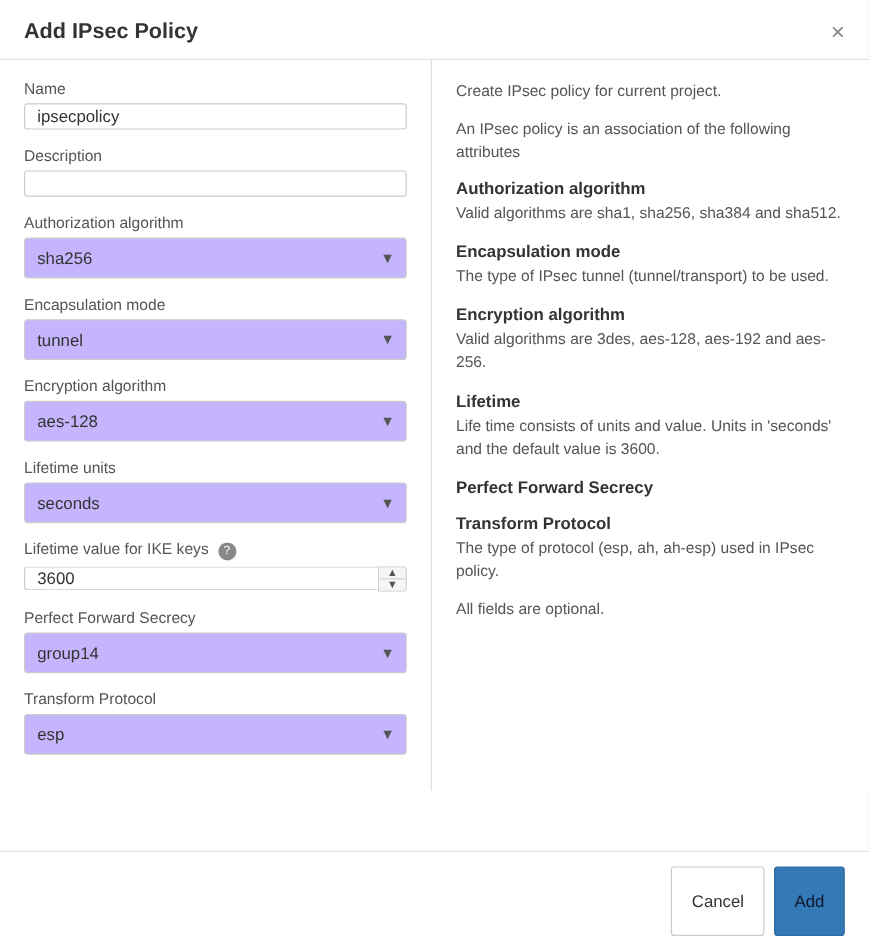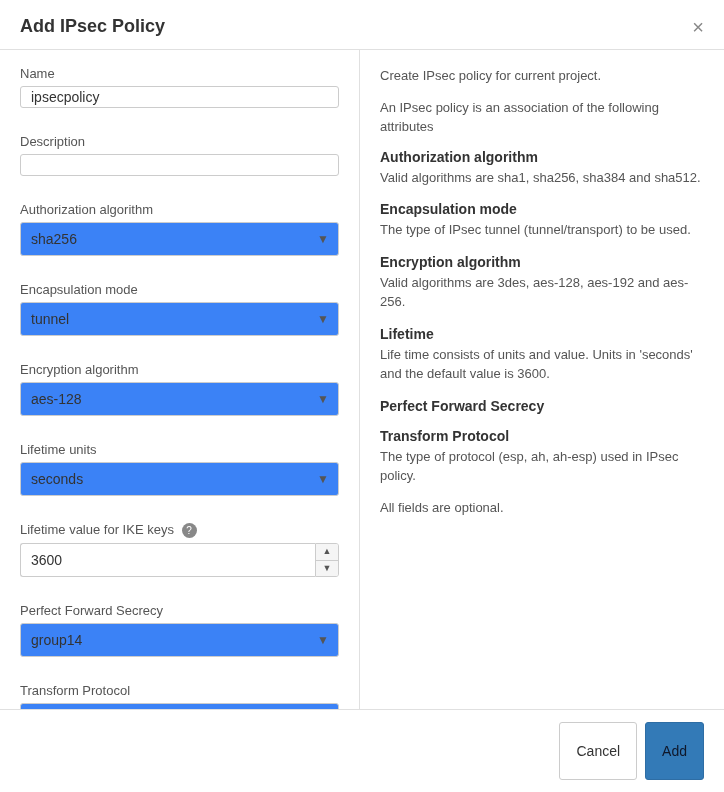--- a/index.html
+++ b/index.html
@@ -47,21 +47,21 @@
       width: 360px;
       padding: 16px 20px;
       border-right: 1px solid #e0e0e0;
     }
     .help-panel {
       flex: 1;
       padding: 16px 20px;
       background: #fff;
     }
     .form-group {
-      margin-bottom: 26px;
+      margin-bottom: 14px;
     }
     .form-label {
       display: block;
       font-size: 13px;
       color: #555;
       margin-bottom: 5px;
       font-weight: normal;
     }
     .form-label .help-icon {
       display: inline-block;
@@ -92,42 +92,42 @@
       width: 100%;
     }
     .form-select {
       width: 100%;
       height: 34px;
       padding: 6px 18px 6px 10px;
       border: 1px solid #ccc;
       border-radius: 3px;
       font-size: 14px;
       color: #333;
-      background: #3b82f6;
+      background: #c4b5fd;
       appearance: none;
       -webkit-appearance: none;
       cursor: pointer;
       outline: none;
     }
     .select-arrow {
       position: absolute;
       right: 10px;
       top: 50%;
       transform: translateY(-50%);
       pointer-events: none;
       font-size: 12px;
       color: #555;
     }
     .lifetime-value-wrapper {
       display: flex;
       align-items: stretch;
     }
     .lifetime-input {
       flex: 1;
-      height: 34px;
+      height: 20px;
       padding: 6px 10px;
       border: 1px solid #ccc;
       border-right: none;
       border-radius: 3px 0 0 3px;
       font-size: 14px;
       color: #333;
       outline: none;
     }
     .spinner-btns {
       display: flex;

